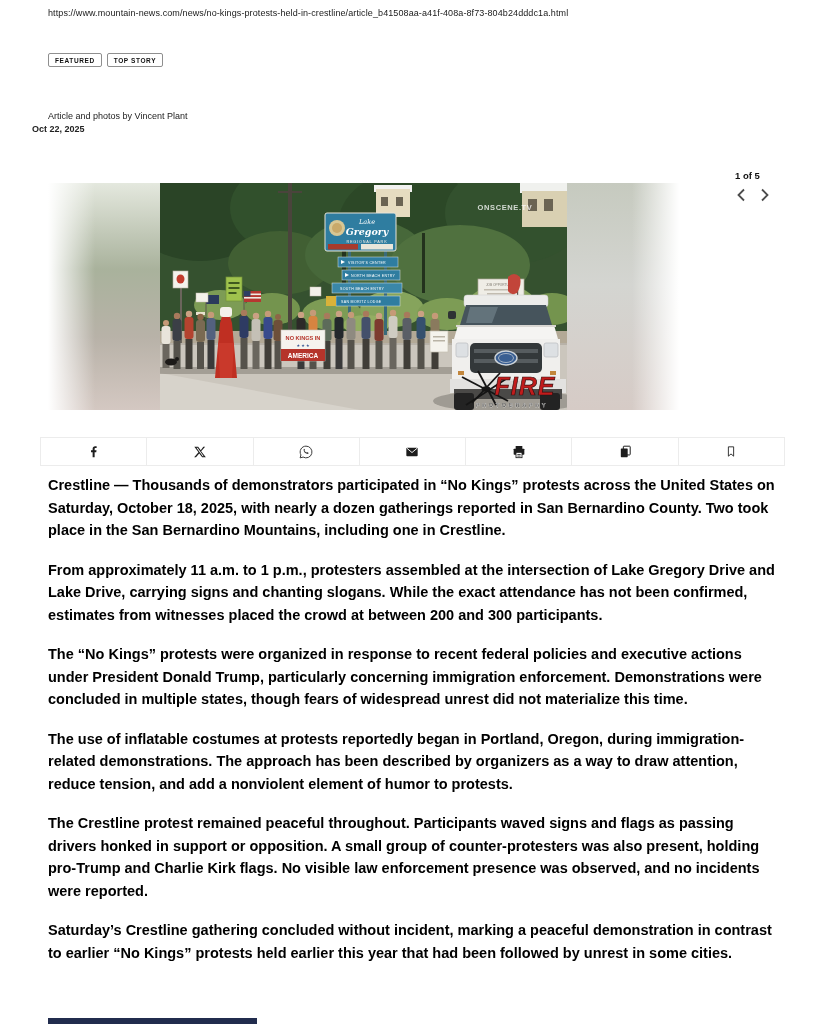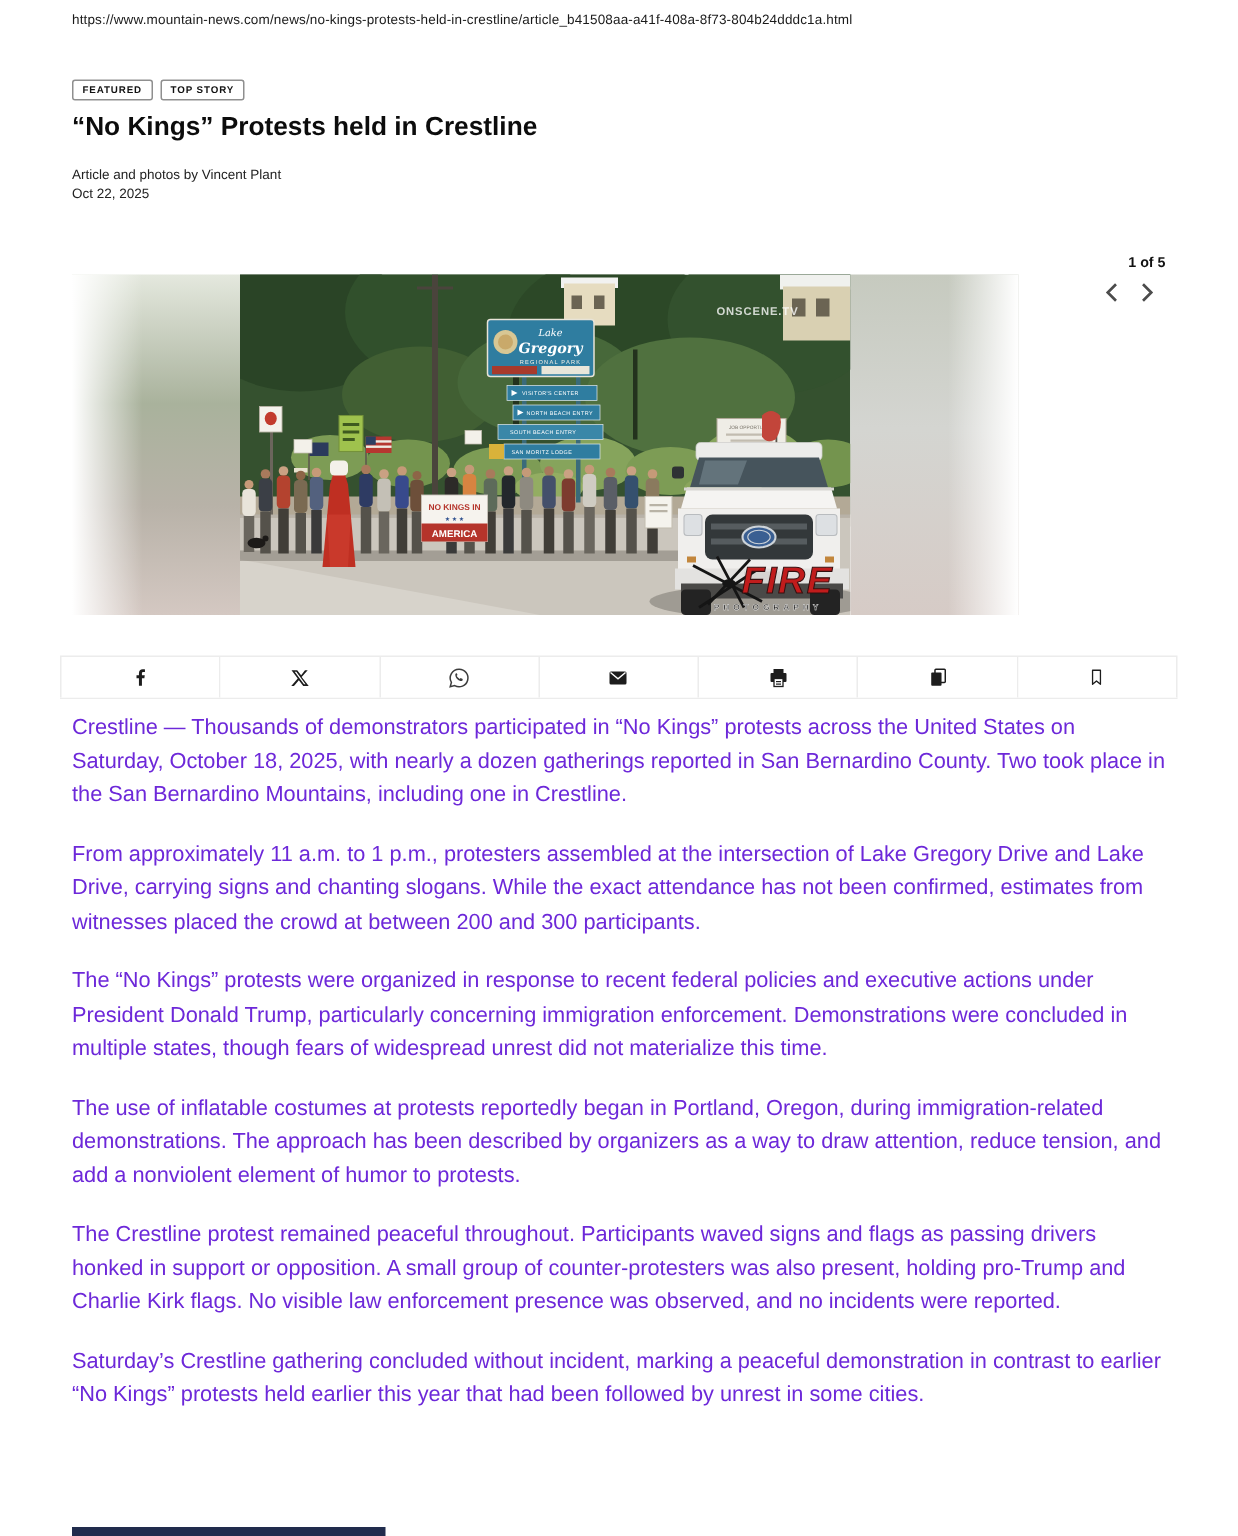--- a/index.html
+++ b/index.html
@@ -4,62 +4,61 @@
 <style>
   html,body{margin:0;padding:0;background:#fff;}
   .page{position:relative;width:825px;height:1024px;background:#fff;overflow:hidden;
         font-family:"Liberation Sans",sans-serif;color:#1d1d1d;}
   .print-url{position:absolute;left:48px;top:8px;font-size:9px;color:#1a1a1a;letter-spacing:.1px;white-space:nowrap;}
   .badges{position:absolute;left:48px;top:53px;display:flex;gap:5px;}
   .badge{display:inline-block;border:1px solid #8f8f8f;border-radius:2px;padding:3px 6px 2px;
          font-size:6.5px;font-weight:700;letter-spacing:.6px;color:#111;background:#fff;}
   .title{position:absolute;left:48px;top:74px;margin:0;font-size:17.5px;font-weight:700;color:#0c0c0c;}
   .byline{position:absolute;left:48px;top:111px;font-size:9px;color:#222;}
-  .pubdate{position:absolute;left:48px;top:124px;font-size:9px;font-weight:400;color:#222;}
+  .pubdate{position:absolute;left:32px;top:124px;font-size:9px;font-weight:700;color:#222;}
 
   .carousel{position:absolute;left:48px;top:183px;width:729px;height:227px;}
-  .carousel-controls{position:absolute;right:0;top:-13px;text-align:right;}
+  .carousel-controls{position:absolute;right:0;top:-13px;}
   .carousel-counter{font-size:9.5px;font-weight:700;color:#111;}
   .carousel-nav{display:flex;justify-content:flex-end;gap:12px;margin-top:7px;margin-right:6px;}
   .nav-btn{border:0;background:none;padding:0;cursor:pointer;width:12px;height:14px;
            display:flex;align-items:center;justify-content:center;}
   figure.photo{position:absolute;left:0;top:0;width:631px;height:227px;margin:0;display:flex;}
   .blur-left{width:112px;height:227px;
     background:linear-gradient(to right,#ffffff 0,rgba(255,255,255,0) 42%),
                linear-gradient(to bottom,#e4e8de 0,#a9b29c 38%,#b8b2a8 68%,#d4c8c2 100%);}
   .blur-right{width:112px;height:227px;
     background:linear-gradient(to left,#ffffff 0,rgba(255,255,255,0) 42%),
                linear-gradient(to bottom,#c6cabf 0,#d4d5d1 45%,#d6cbc6 100%);}
   .photo-svg{width:407px;height:227px;display:block;}
 
   .share-row{position:absolute;left:40px;top:437px;width:745px;height:27px;display:flex;
              border-top:1px solid #ececec;border-bottom:1px solid #ececec;}
   .share-btn{flex:1;display:flex;align-items:center;justify-content:center;background:#fff;
              border:0;border-right:1px solid #ececec;cursor:pointer;padding:0;}
   .share-btn:first-child{border-left:1px solid #ececec;}
 
   .article-body{position:absolute;left:48px;top:474px;width:730px;font-size:14.5px;
-                line-height:22.5px;color:#6d28d9;}
+                line-height:22.5px;color:#000000;font-weight:bold;}
   .article-body p{margin:0 0 17px;}
 
   .footer-bar{position:absolute;left:48px;top:1018px;width:209px;height:6px;background:#212c4d;}
 </style>
 </head>
 <body>
 
 <div class="page">
 
   <div class="print-url">https://www.mountain-news.com/news/no-kings-protests-held-in-crestline/article_b41508aa-a41f-408a-8f73-804b24dddc1a.html</div>
 
   <div class="badges">
     <span class="badge">FEATURED</span>
     <span class="badge">TOP STORY</span>
   </div>
 
-  <h1 class="title">“No Kings” Protests held in Crestline</h1>
   <div class="byline">Article and photos by Vincent Plant</div>
   <div class="pubdate">Oct 22, 2025</div>
 
   <div class="carousel">
     <div class="carousel-controls">
       <div class="carousel-counter">1 of 5</div>
       <div class="carousel-nav">
         <button class="nav-btn">
           <svg width="10" height="14" viewBox="0 0 10 14">
             <path d="M8 1.5 2.5 7 8 12.5" fill="none" stroke="#4c4c4c" stroke-width="1.8"></path>

